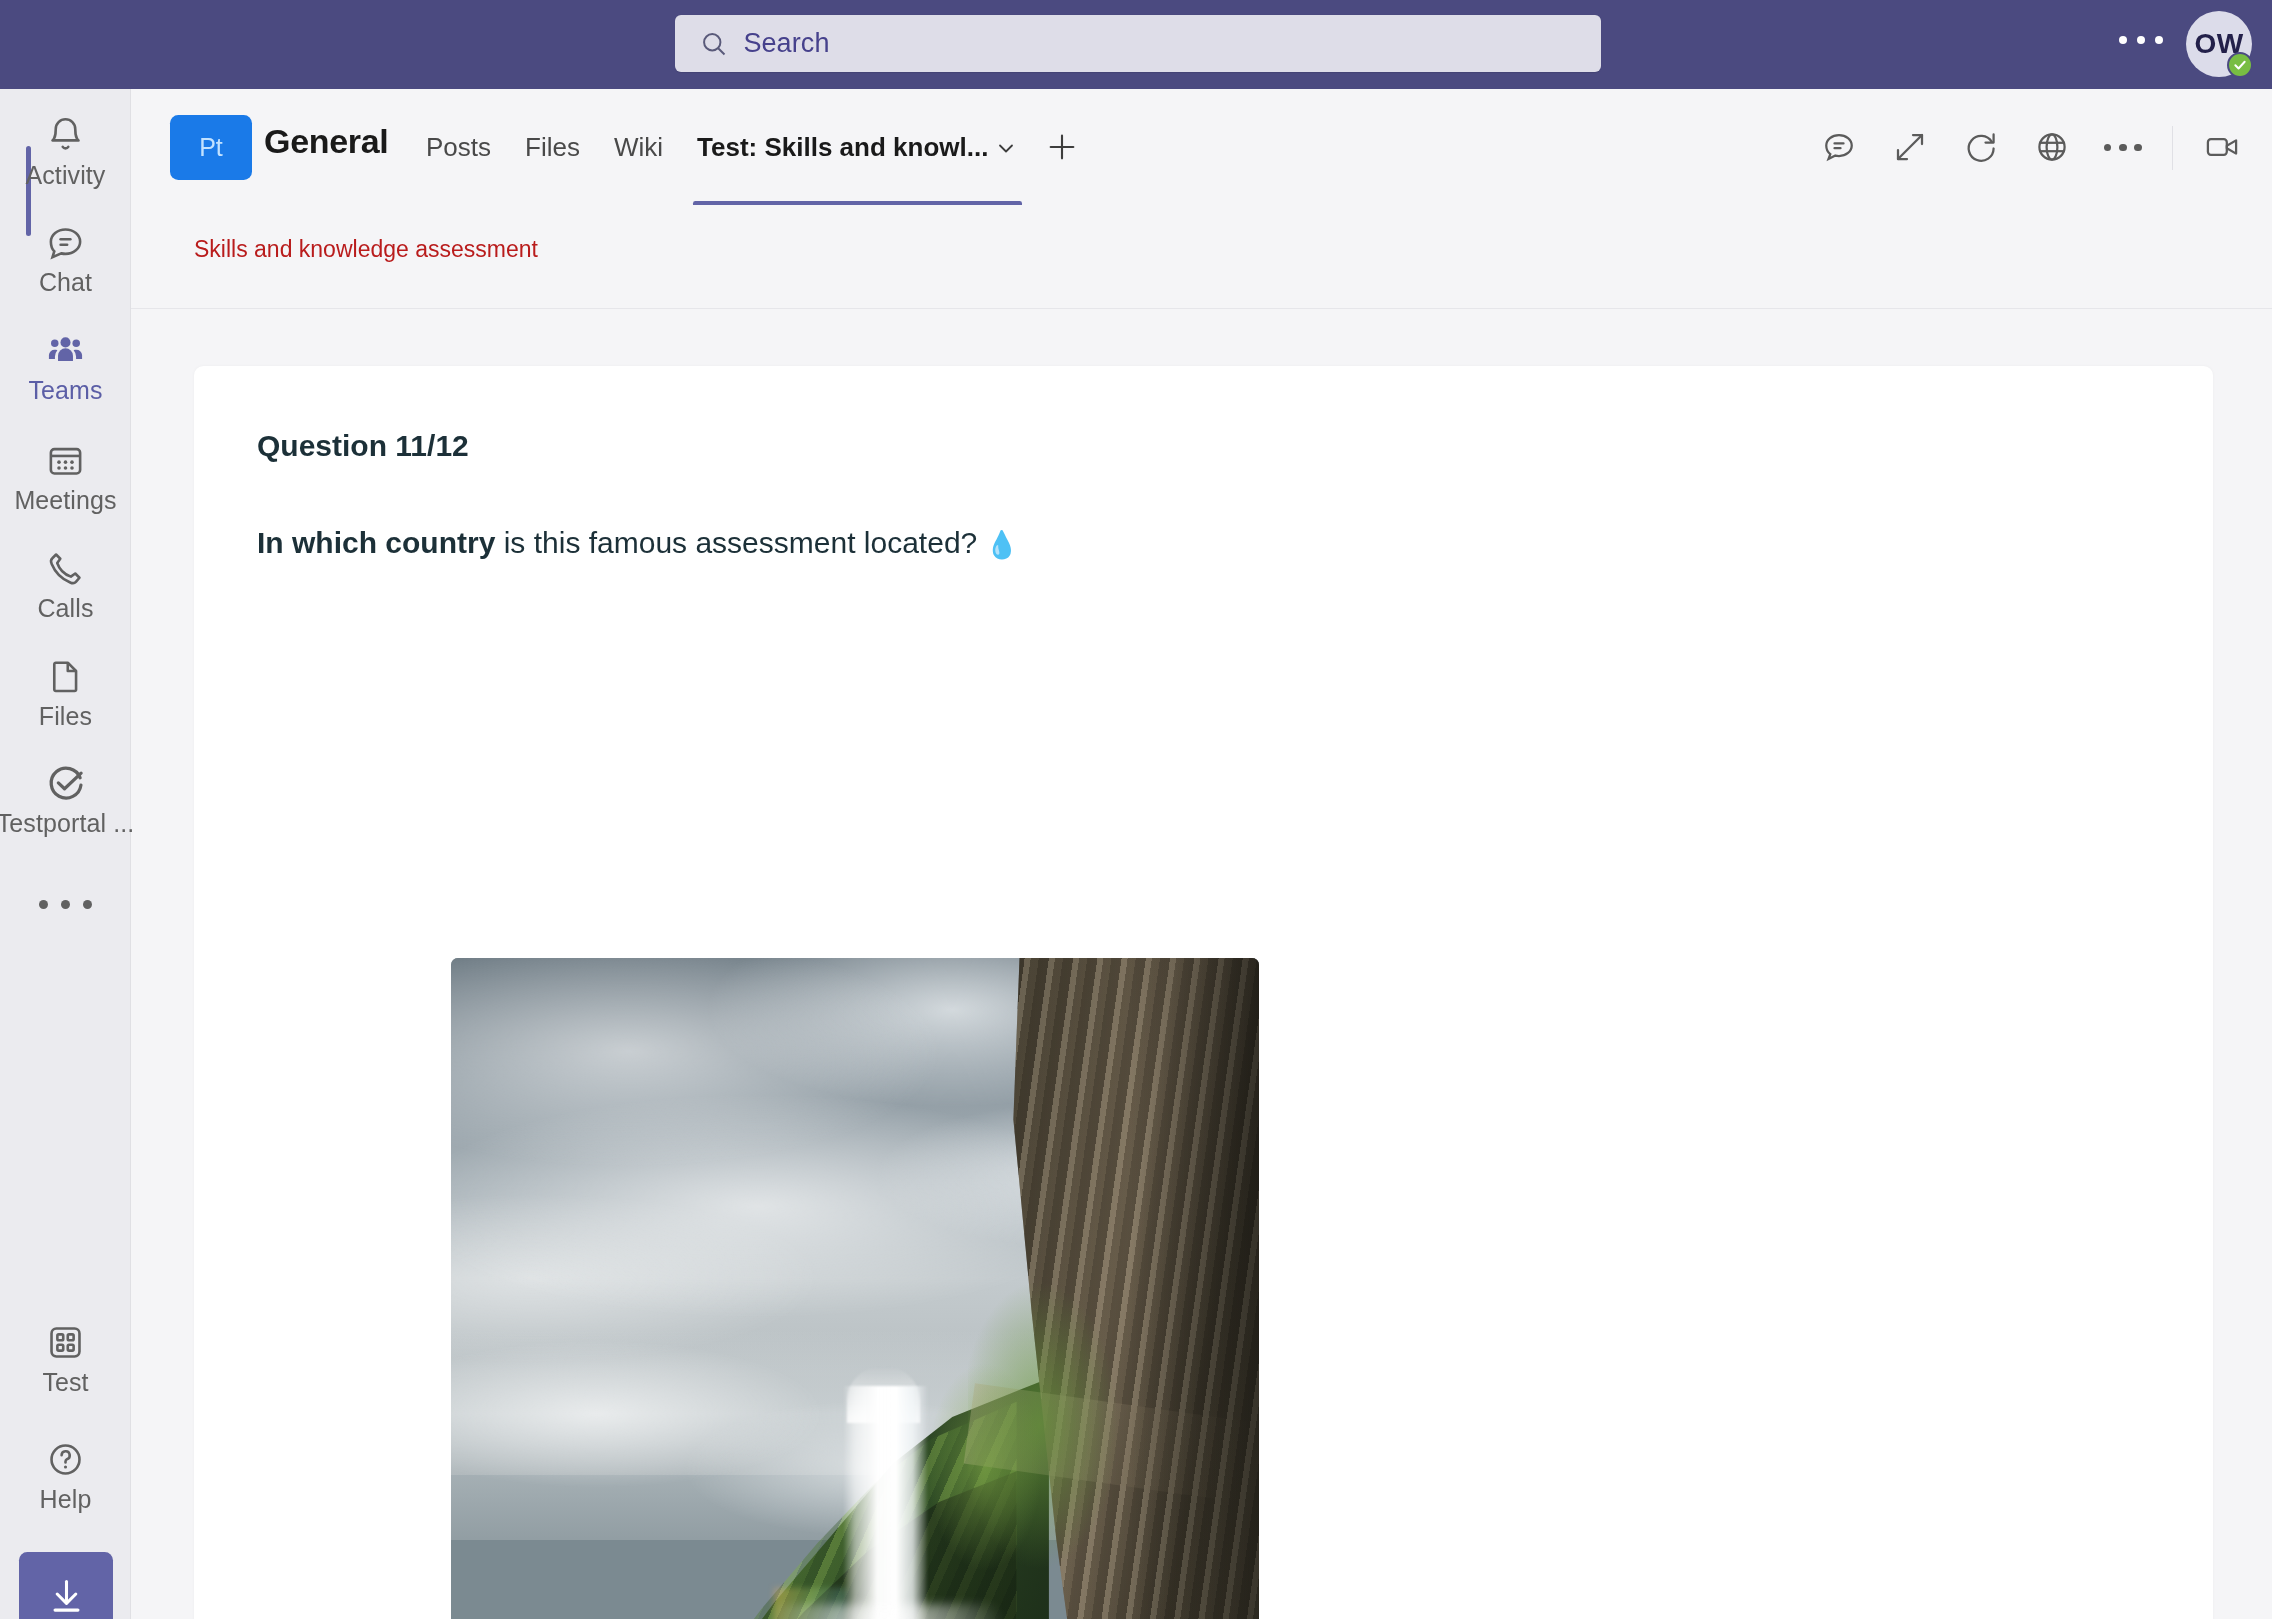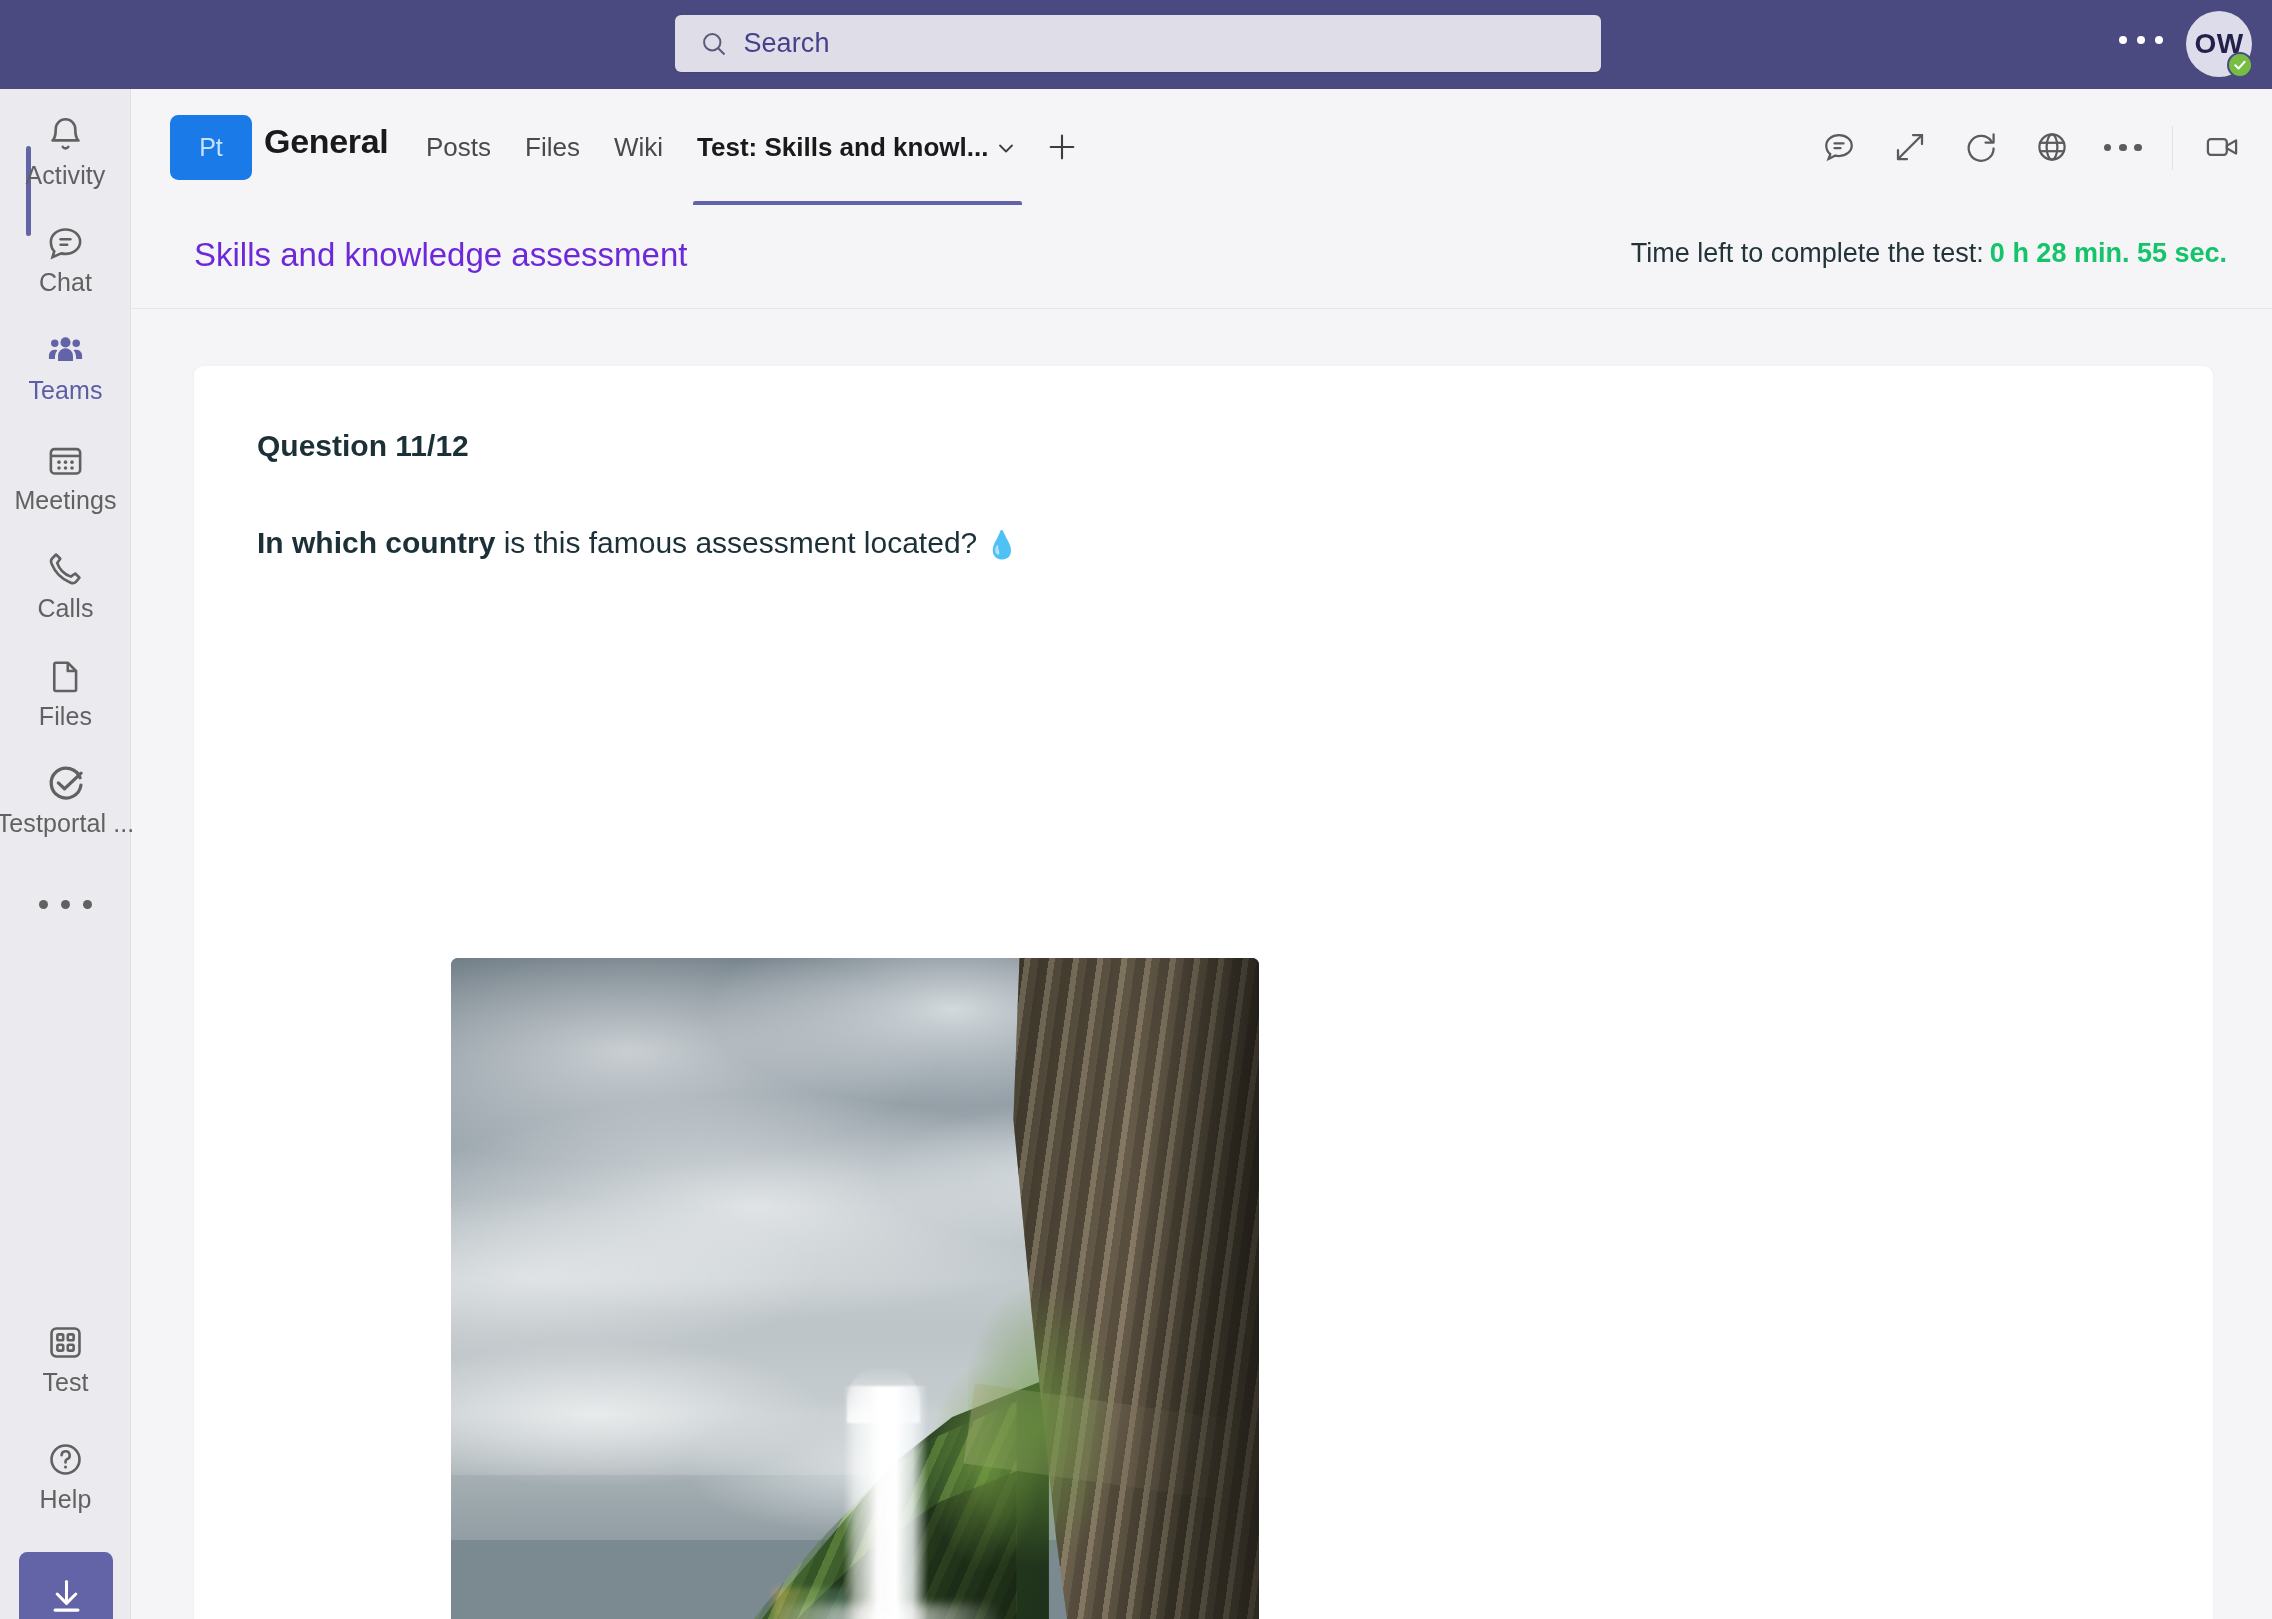--- a/index.html
+++ b/index.html
@@ -133,21 +133,21 @@
 
   
   .assess-bar {
     position: absolute; left: 131px; top: 205px;
     width: 2141px; height: 104px;
     background: #f5f5f7;
     border-bottom: 0.6px solid #e6e6ea;
   }
   .assess-title {
     position: absolute; left: 63px; top: 31px;
-    font-size: 33px; color: #6d28d9;
+    font-size: 23px; color: #b91c1c;
   }
   .assess-timer {
     position: absolute; right: 45px; top: 33px;
     font-size: 27px; color: #22343a; white-space: nowrap;
   }
   .assess-timer .val { color: #15c46a; font-weight: 700; margin-left: 6px; }
 
   
   .card {
     position: absolute; left: 194px; top: 366px;
@@ -503,23 +503,20 @@
           <rect x="2.6" y="6.8" width="12.6" height="10.4" rx="2"></rect>
             <path d="M15.2 11.2 21.4 7.6v8.8l-6.2-3.6z"></path>
         </svg>
       </span>
     </div>
   </div>
 </div>
 
 <div class="assess-bar">
   <div class="assess-title">Skills and knowledge assessment</div>
-  <div class="assess-timer">
-    <span>Time left to complete the test:</span><span class="val">0 h 28 min. 55 sec.</span>
-  </div>
 </div>
 
 <div class="card">
   <div class="q-number">Question 11/12</div>
 
   <div class="q-text">
     <b>In which country</b><span> is this famous assessment located?</span><span class="q-emoji">💧</span>
   </div>
 
   <div class="photo">

